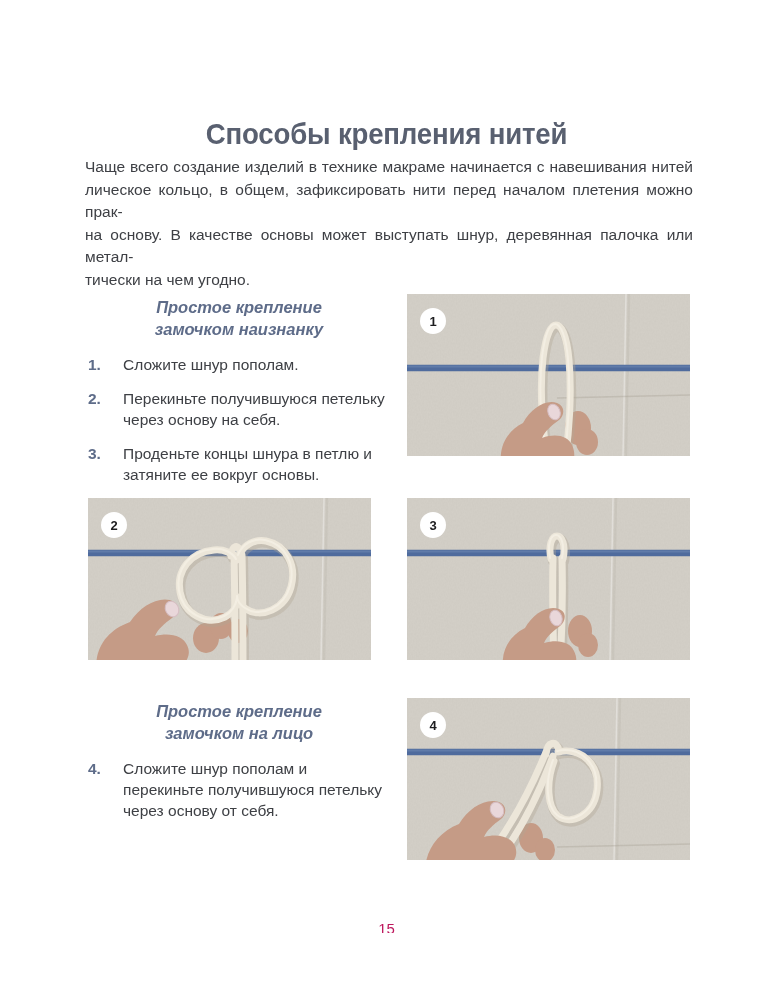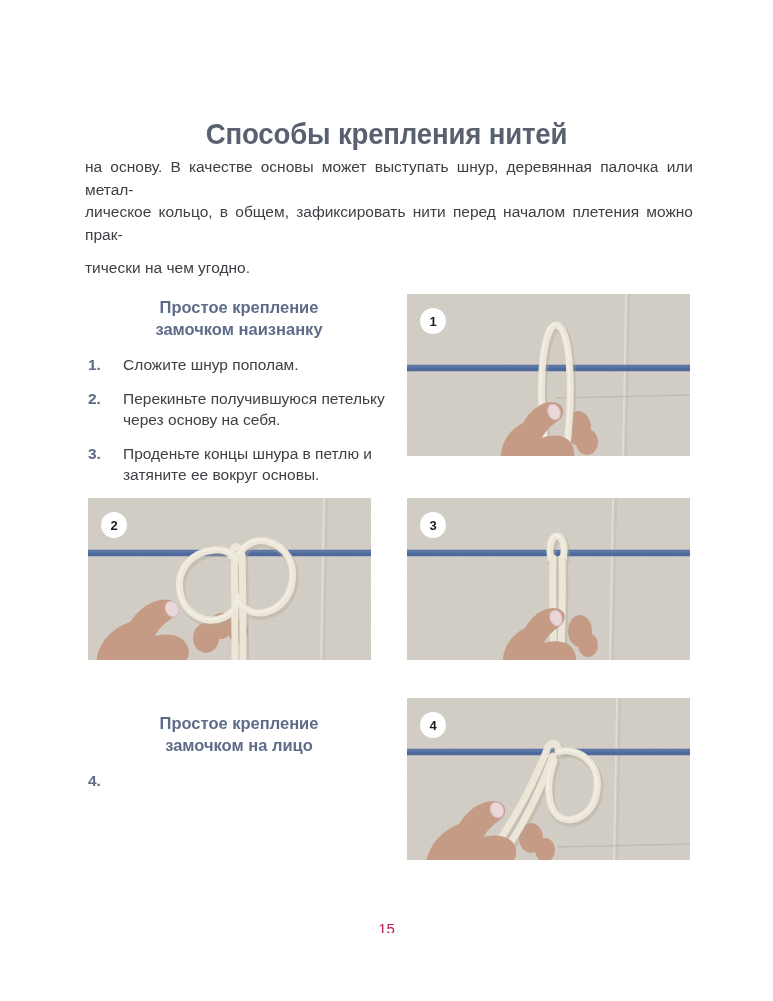--- a/index.html
+++ b/index.html
@@ -6,27 +6,27 @@
   body{font-family:"Liberation Sans",sans-serif;}
   .page{position:relative;width:773px;height:933px;background:#ffffff;overflow:hidden;}
 
   .title{position:absolute;top:94px;left:0;width:100%;text-align:center;
          font-size:30px;line-height:40px;font-weight:700;color:#596070;
          transform:scaleX(.92);letter-spacing:-.2px;}
 
   .intro{position:absolute;left:85px;top:156px;width:608px;
          font-size:15.5px;line-height:22.5px;color:#3e4045;}
   .intro .ln{text-align:justify;text-align-last:justify;}
-  .intro .ln.last{text-align:right;text-align-last:left;margin-top:11px;}
+  .intro .ln.last{text-align:right;text-align-last:left;}
 
   .col-text{position:absolute;left:88px;width:302px;}
   #sec1{top:296px;}
-  #sec2{top:700px;margin-top:12px;}
+  #sec2{top:700px;}
   .sec-h{width:210px;margin:0 auto;text-align:center;
-         font-size:16.5px;line-height:22px;font-weight:700;color:#5e6c89;}
+         font-size:16.5px;line-height:22px;font-weight:700;color:#5e6c89;font-style:italic;}
   .steps{margin:14px 0 0;padding:0;list-style:none;}
   .step{display:flex;margin-bottom:13px;font-size:15.5px;line-height:21px;color:#3e4045;}
   .step .n{color:#5e6c89;font-weight:700;min-width:22px;margin-right:13px;}
 
   .photo{position:absolute;width:283px;height:162px;overflow:hidden;}
   #fig1{left:407px;top:294px;}
   #fig2{left:88px;top:498px;}
   #fig3{left:407px;top:498px;}
   #fig4{left:407px;top:698px;}
   .photo svg{display:block;}
@@ -72,22 +72,23 @@
     <path id="f4s1" d="M 139 54 C 126 86 108 120 90 146 C 80 160 70 170 60 180"></path>
     <path id="f4s2" d="M 146 58 C 134 90 118 124 100 150 C 92 162 84 172 76 182"></path>
   </defs>
 </svg>
 
 <div class="page">
 
   <h1 class="title">Способы крепления нитей</h1>
 
   <div class="intro">
+    <div class="ln">Чаще всего создание изделий в технике макраме начинается с навешивания нитей</div>
+    <div class="ln">лическое кольцо, в общем, зафиксировать нити перед началом плетения можно прак-</div>
     <div class="ln">на основу. В качестве основы может выступать шнур, деревянная палочка или метал-</div>
-    <div class="ln">лическое кольцо, в общем, зафиксировать нити перед началом плетения можно прак-</div>
     <div class="ln last">тически на чем угодно.</div>
   </div>
 
   <div class="col-text" id="sec1">
     <h3 class="sec-h">Простое крепление замочком наизнанку</h3>
     <ol class="steps">
       <li class="step">
         <span class="n">1.</span>
         <span class="t">Сложите шнур пополам.</span>
       </li>
@@ -100,20 +101,21 @@
         <span class="t">Проденьте концы шнура в петлю и затяните ее вокруг основы.</span>
       </li>
     </ol>
   </div>
 
   <div class="col-text" id="sec2">
     <h3 class="sec-h">Простое крепление замочком на лицо</h3>
     <ol class="steps">
       <li class="step">
         <span class="n">4.</span>
+        <span class="t">Сложите шнур пополам и перекиньте получившуюся петельку через основу от себя.</span>
       </li>
     </ol>
   </div>
 
   <figure class="photo" id="fig1" style="margin:0">
     <svg viewBox="0 0 283 162" width="283" height="162">
       <rect class="fabric" width="283" height="162"></rect>
       <rect width="283" height="162" filter="url(#linen)"></rect>
       <line class="crease" x1="219" y1="0" x2="216" y2="162"></line>
       <line class="crease2" x1="222" y1="0" x2="219" y2="162"></line>

